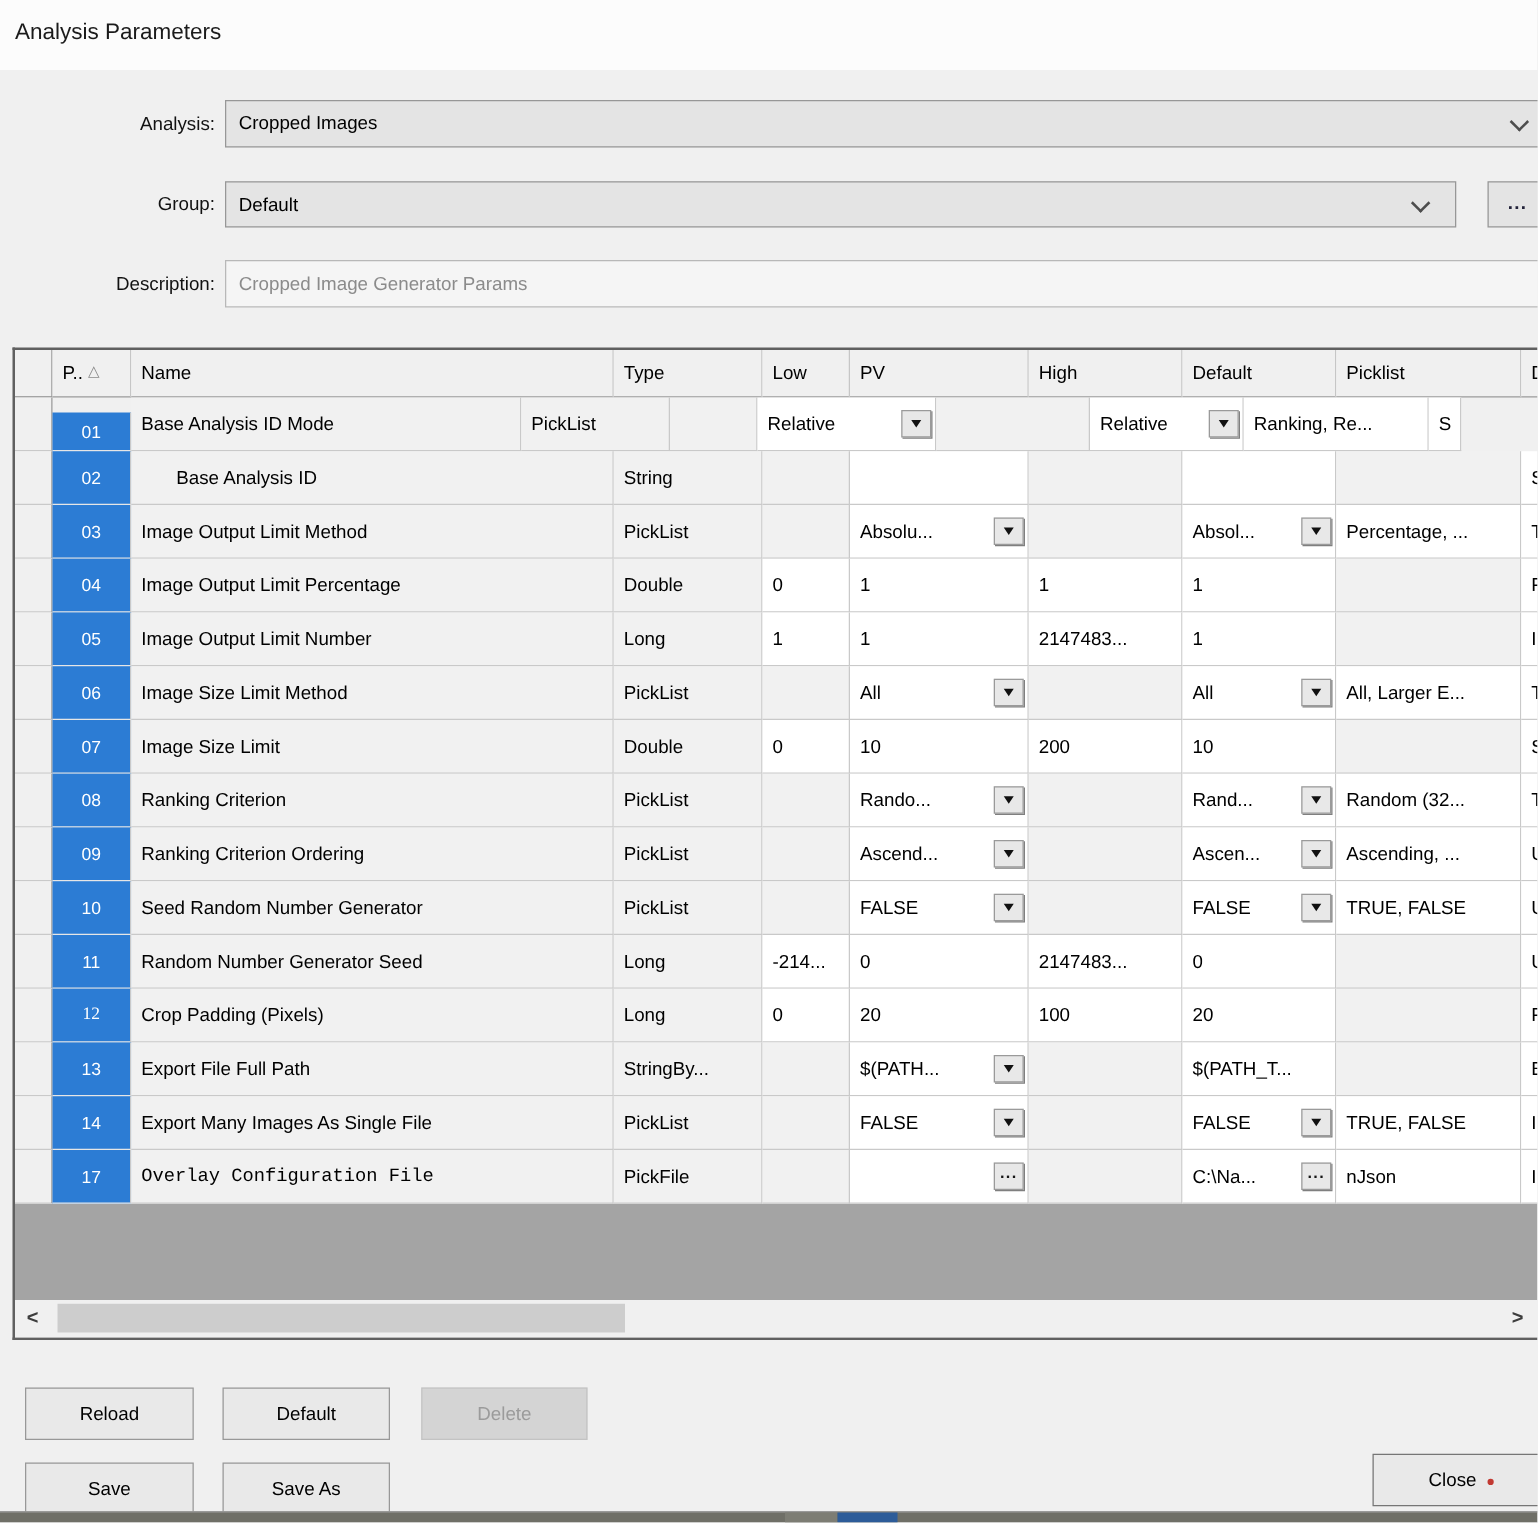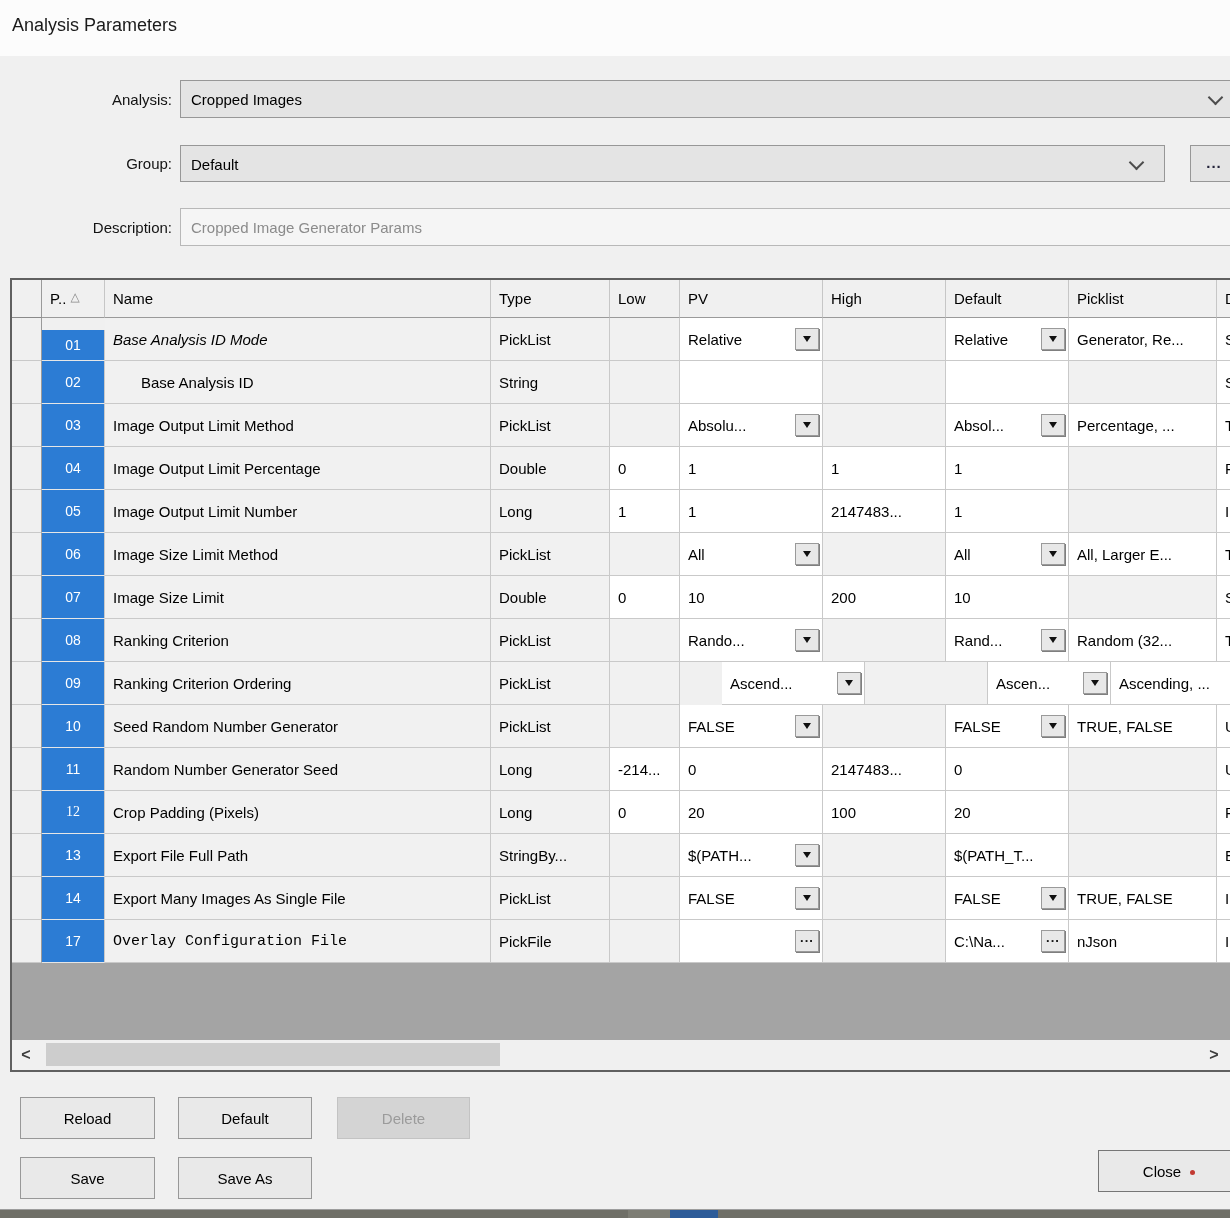--- a/index.html
+++ b/index.html
@@ -85,21 +85,21 @@
     position:absolute;top:0;height:100%;width:28px;display:flex;align-items:center;justify-content:center;
     color:#3d3d3d;font-weight:bold;font-size:16px;
   }
   .hs-arrow.left{left:0;}
   .hs-arrow.right{right:2px;}
   .hs-thumb{position:absolute;left:34px;top:3px;width:454px;height:23px;background:#cdcdcd;}
 
   
   .btn{
     position:absolute;box-sizing:border-box;background:#e9e9e9;border:1px solid #989898;
-    font-size:15px;color:#000;display:flex;align-items:center;justify-content:center;
+    font-size:15px;color:#000;display:flex;align-items:center;justify-content:center;margin-top:13px;
   }
   .btn.disabled{background:#d4d4d4;border-color:#c3c3c3;color:#9b9b9b;}
   .btn.close{border-color:#767676;}
   .req-dot{width:5px;height:5px;border-radius:50%;background:#c23a32;margin-left:9px;margin-top:2px;}
 
   
   .bottom-strip{position:absolute;left:0;top:1209px;width:1230px;height:9px;background:#6f6f67;border-top:1px solid #9d9d9d;box-sizing:border-box;}
   .strip-light{position:absolute;left:628px;top:0;width:42px;height:100%;background:#7d7d74;}
   .strip-blue{position:absolute;left:670px;top:0;width:48px;height:100%;background:#2d5c99;}
 </style>
@@ -144,37 +144,37 @@
         <div class="hcell" style="width: 70px;">Low</div>
         <div class="hcell" style="width: 143px;">PV</div>
         <div class="hcell" style="width: 123px;">High</div>
         <div class="hcell" style="width: 123px;">Default</div>
         <div class="hcell" style="width: 148px;">Picklist</div>
         <div class="hcell" style="width: 26px;">D</div>
       </div>
       <div class="grid-row">
         <div class="selcell" style="width: 30px;"></div>
         <div class="numcell" style="width: 63px; margin-top: 12px;">01</div>
-        <div class="gcell gray" style="width: 386px; font-style: italic;">Base Analysis ID Mode</div>
+        <div class="gcell gray" style="width: 312px;">Base Analysis ID Mode</div>
         <div class="gcell gray" style="width: 119px;">PickList</div>
         <div class="gcell gray" style="width: 70px;"></div>
         <div class="gcell white" style="width: 143px;">
           <span class="cell-text">Relative</span>
           <div class="dd-btn">
             <div class="dd-tri"></div>
           </div>
         </div>
         <div class="gcell gray" style="width: 123px;"></div>
         <div class="gcell white" style="width: 123px;">
           <span class="cell-text">Relative</span>
           <div class="dd-btn">
             <div class="dd-tri"></div>
           </div>
         </div>
-        <div class="gcell white" style="width: 148px;">Generator, Re...</div>
+        <div class="gcell white" style="width: 148px;">Ranking, Re...</div>
         <div class="gcell white" style="width: 26px;">S</div>
       </div>
       <div class="grid-row">
         <div class="selcell" style="width: 30px;"></div>
         <div class="numcell" style="width: 63px;">02</div>
         <div class="gcell gray" style="width: 386px; padding-left: 36px;">Base Analysis ID</div>
         <div class="gcell gray" style="width: 119px;">String</div>
         <div class="gcell gray" style="width: 70px;"></div>
         <div class="gcell white" style="width: 143px;">
           <span class="cell-text"></span>
@@ -299,21 +299,21 @@
         </div>
         <div class="gcell white" style="width: 148px;">Random (32...</div>
         <div class="gcell white" style="width: 26px;">T</div>
       </div>
       <div class="grid-row">
         <div class="selcell" style="width: 30px;"></div>
         <div class="numcell" style="width: 63px;">09</div>
         <div class="gcell gray" style="width: 386px;">Ranking Criterion Ordering</div>
         <div class="gcell gray" style="width: 119px;">PickList</div>
         <div class="gcell gray" style="width: 70px;"></div>
-        <div class="gcell white" style="width: 143px; margin-left: 42px;">
+        <div class="gcell white" style="width: 143px;">
           <span class="cell-text">Ascend...</span>
           <div class="dd-btn">
             <div class="dd-tri"></div>
           </div>
         </div>
         <div class="gcell gray" style="width: 123px;"></div>
         <div class="gcell white" style="width: 123px;">
           <span class="cell-text">Ascen...</span>
           <div class="dd-btn">
             <div class="dd-tri"></div>

